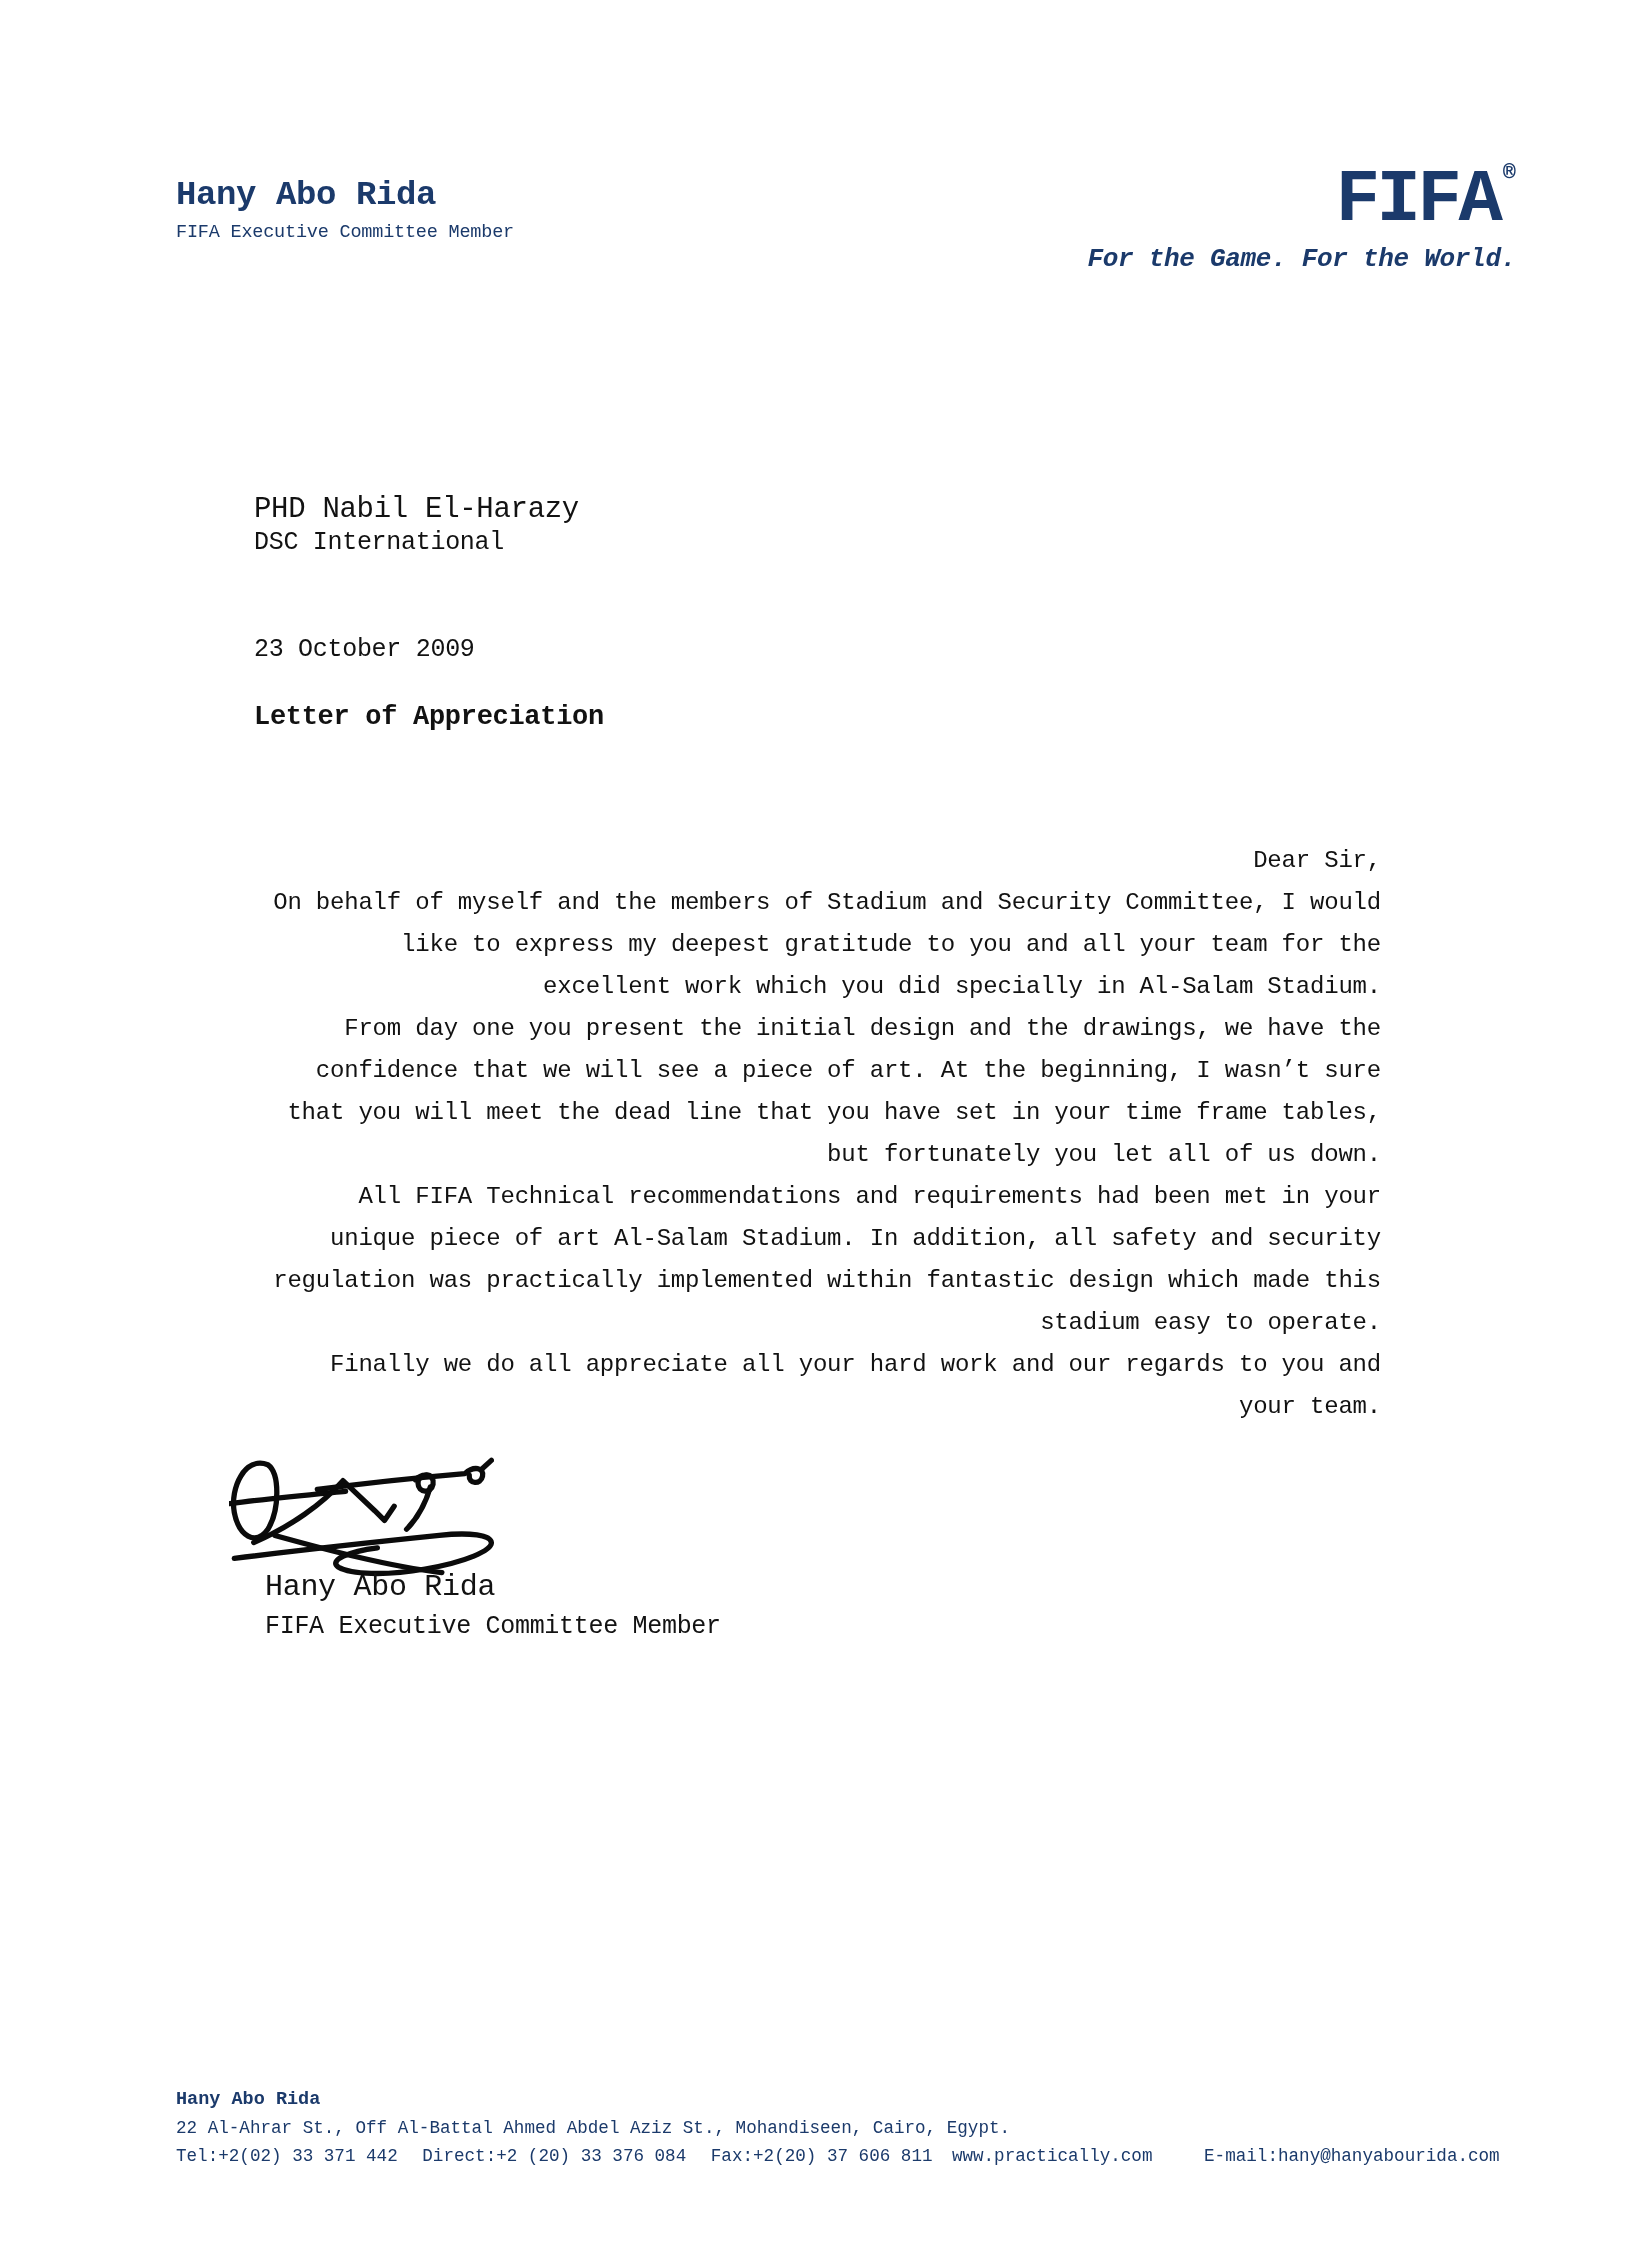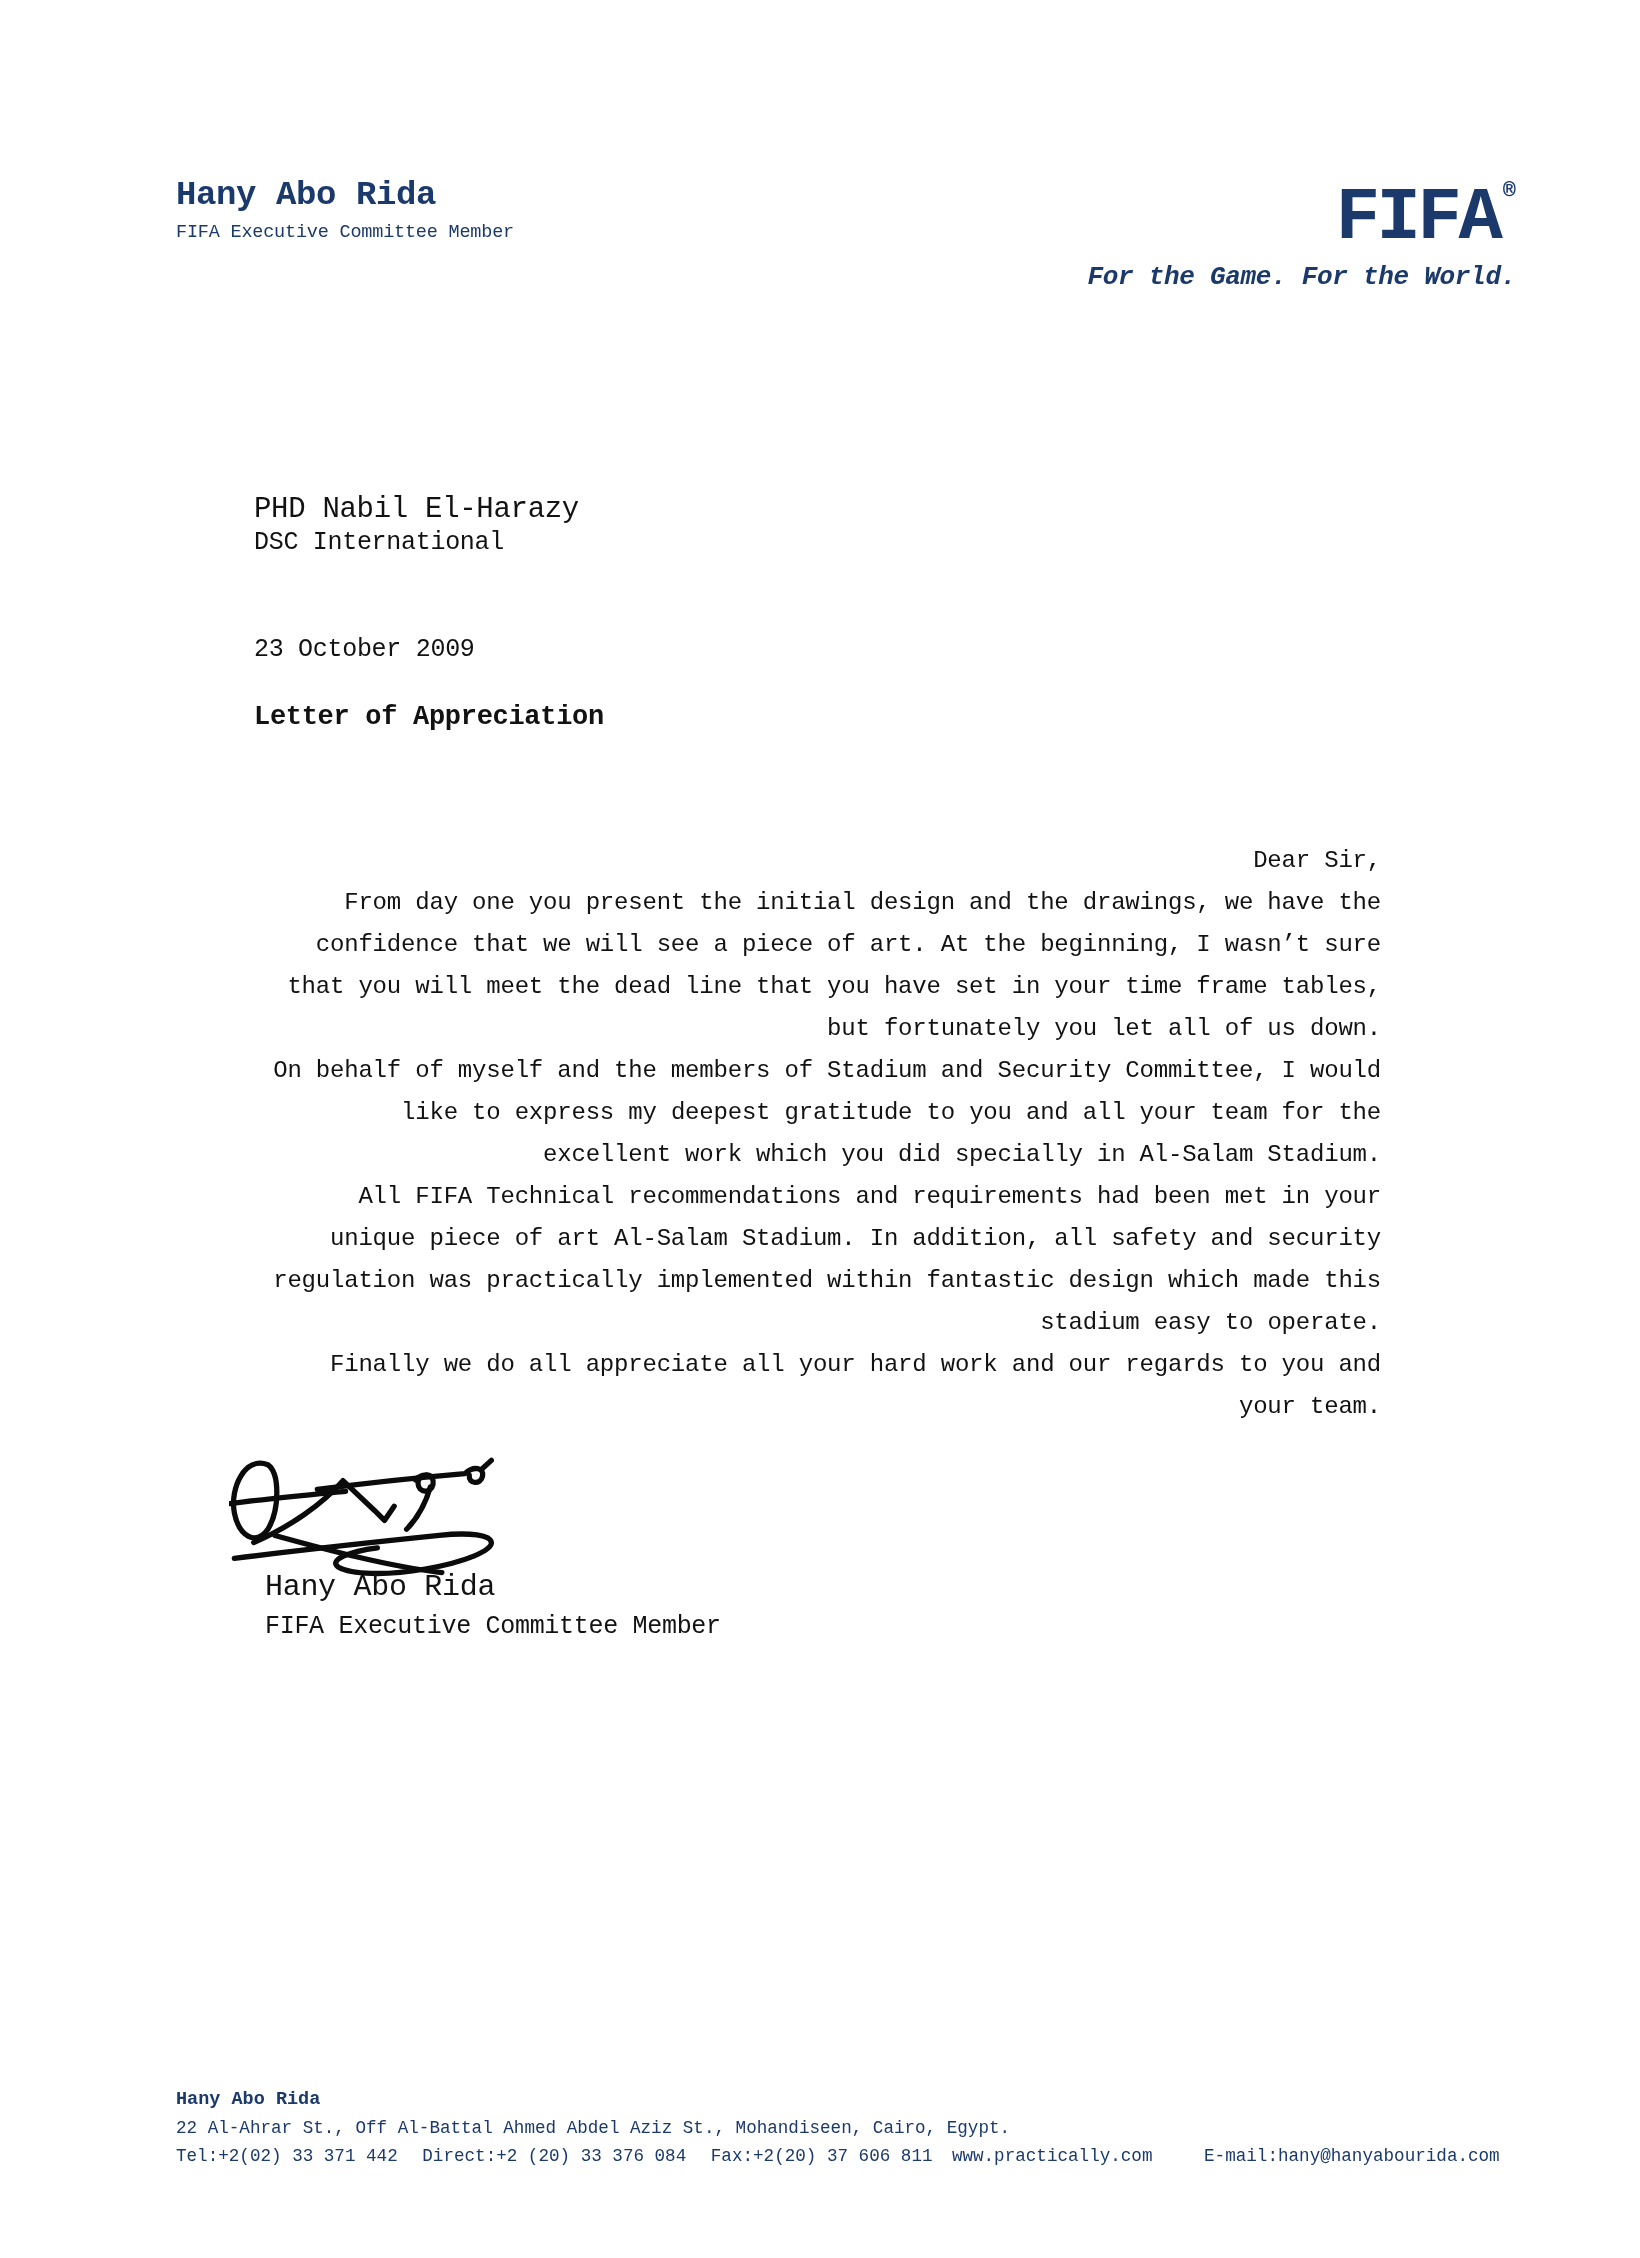--- a/index.html
+++ b/index.html
@@ -31,21 +31,21 @@
   }
   .header-subtitle {
     font-size: 18.5px;
     margin-top: 7px;
     letter-spacing: -0.2px;
   }
 
   .logo-block {
     position: absolute;
     right: 125px;
-    top: 152px;
+    top: 134px;
     text-align: right;
     color: #1b3a6b;
   }
   .logo-wordmark {
     font-size: 74px;
     font-weight: bold;
     letter-spacing: -3.5px;
     line-height: 79px;
     white-space: nowrap;
   }
@@ -189,22 +189,22 @@
   <div class="recipient-block">
     <div class="recipient-name">PHD Nabil El-Harazy</div>
     <div class="recipient-org">DSC International</div>
   </div>
 
   <div class="date-line">23 October 2009</div>
   <div class="subject-line">Letter of Appreciation</div>
 
   <div class="body-col">
     <p class="salutation">Dear Sir,</p>
+    <p class="para para-1">On behalf of myself and the members of Stadium and Security Committee, I would like to express my deepest gratitude to you and all your team for the excellent work which you did specially in Al-Salam Stadium.</p>
     <p class="para para-2">From day one you present the initial design and the drawings, we have the confidence that we will see a piece of art. At the beginning, I wasn’t sure that you will meet the dead line that you have set in your time frame tables, but fortunately you let all of us down.</p>
-    <p class="para para-1">On behalf of myself and the members of Stadium and Security Committee, I would like to express my deepest gratitude to you and all your team for the excellent work which you did specially in Al-Salam Stadium.</p>
     <p class="para para-3">All FIFA Technical recommendations and requirements had been met in your unique piece of art Al-Salam Stadium. In addition, all safety and security regulation was practically implemented within fantastic design which made this stadium easy to operate.</p>
     <p class="para para-4">Finally we do all appreciate all your hard work and our regards to you and your team.</p>
   </div>
 
   <svg class="signature-svg" width="265" height="124" viewBox="0 0 300 140" fill="none" stroke="#0b0b0b" stroke-width="6" stroke-linecap="round" stroke-linejoin="round">
     <path d="M44,12 C18,2 1,38 6,66 C11,92 30,105 44,85 C57,64 58,22 44,12 Z"></path>
     <path d="M1,56 C45,50 90,46 132,42"></path>
     <path d="M28,100 C70,82 106,56 129,30 L165,64 L176,75 L187,59"></path>
     <path d="M100,40 C160,32 220,26 267,22 C277,13 289,15 287,25 C285,35 271,34 272,24"></path>
     <path d="M286,17 L297,7"></path>

